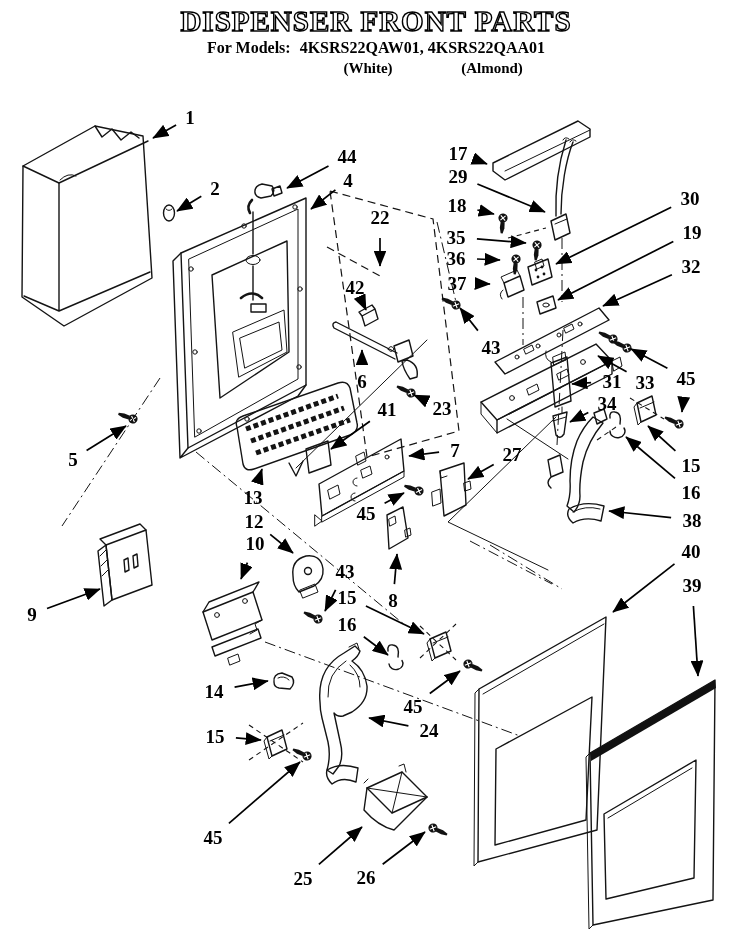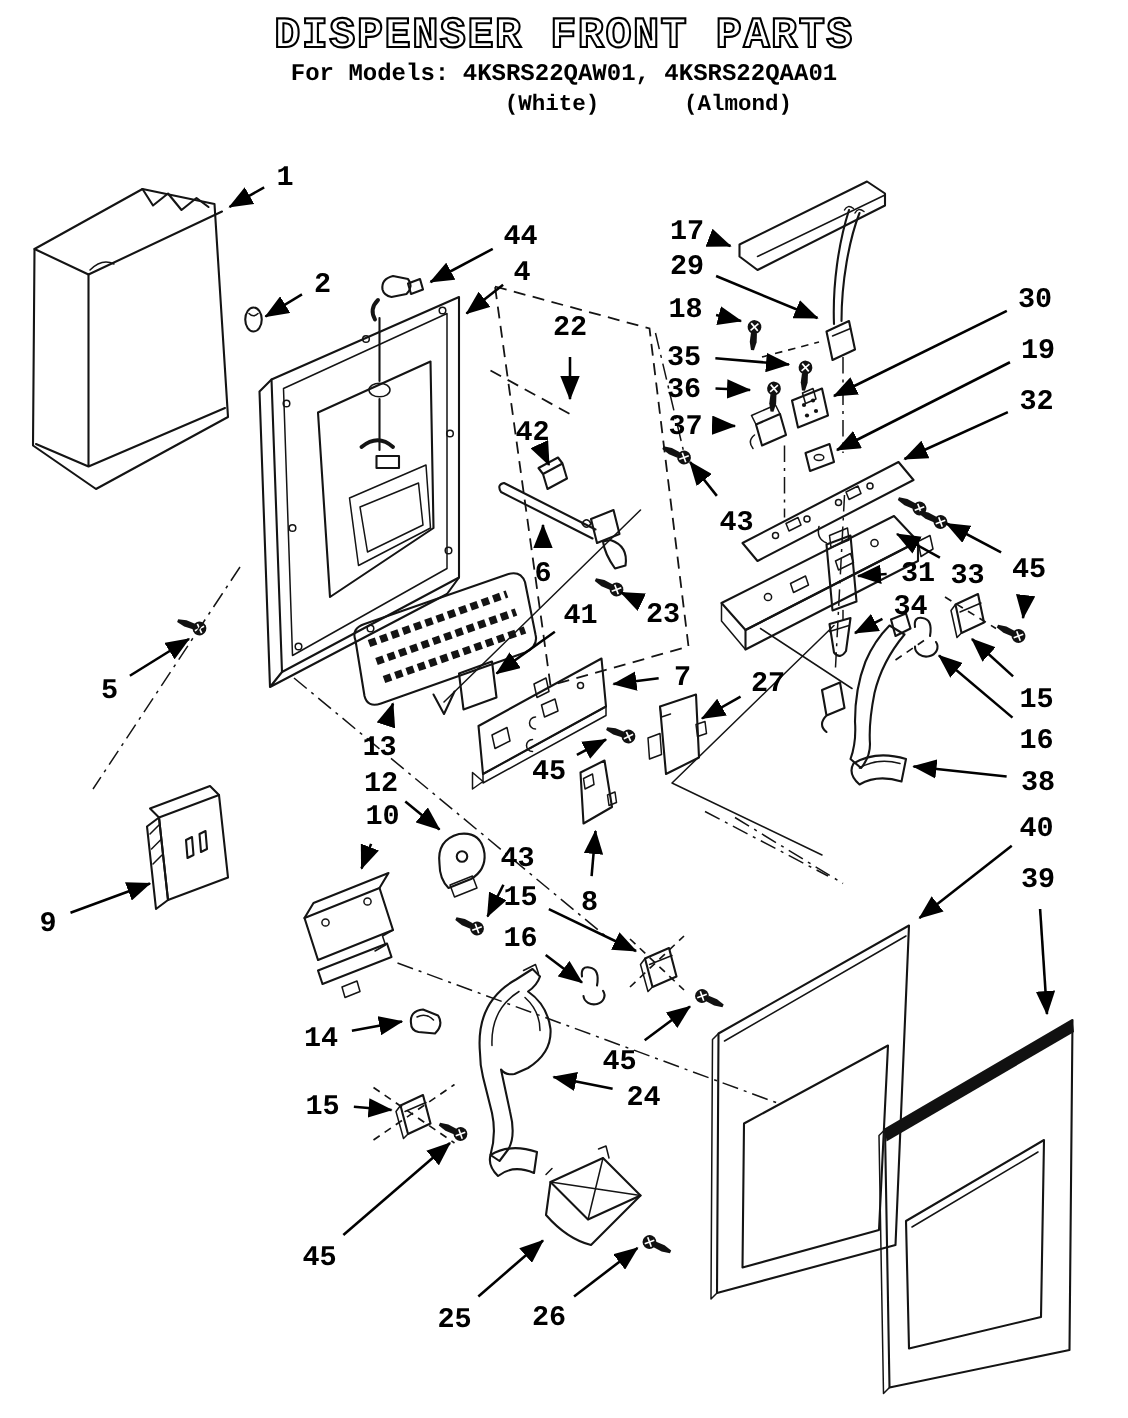--- a/index.html
+++ b/index.html
@@ -1,17 +1,17 @@
 <!DOCTYPE html>
 <html><head>
 <meta charset="utf-8">
 <style>
   html,body{margin:0;padding:0;background:#fff;}
   #stage{position:relative;width:752px;height:945px;background:#ffffff;overflow:hidden;
-         font-family:Liberation Mono, monospace;text-align:right;}
+         font-family:Liberation Serif, serif;text-align:right;}
   svg{position:absolute;left:0;top:0;}
   .p{fill:none;stroke:#141414;stroke-width:1.4;stroke-linejoin:round;stroke-linecap:round;}
   .thin{stroke-width:1;}
   .thick{stroke-width:2.6;}
   .dd{fill:none;stroke:#141414;stroke-width:1;stroke-dasharray:11 4 2 4;}
   .dash{fill:none;stroke:#141414;stroke-width:1.2;stroke-dasharray:8 5;}
   .dash2{fill:none;stroke:#141414;stroke-width:1.1;stroke-dasharray:5 4;}
   .hatch{fill:none;stroke:#141414;stroke-width:5;stroke-dasharray:5 3;}
   .hdr-title{font-weight:bold;font-size:29px;letter-spacing:1px;fill:#ffffff;stroke:#000;stroke-width:1.4;text-anchor:middle;}
   .hdr-models{font-weight:bold;font-size:16px;fill:#000;text-anchor:middle;}

